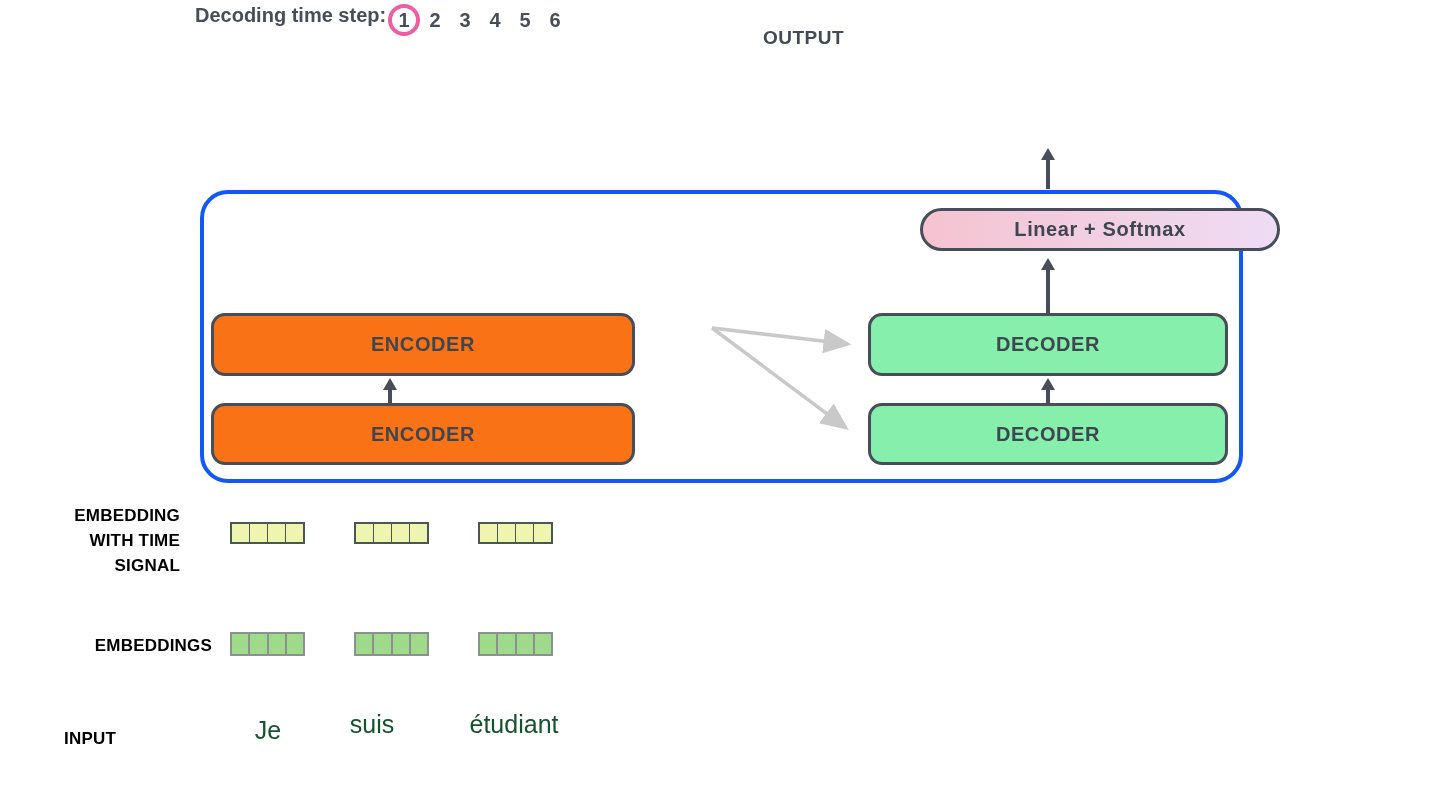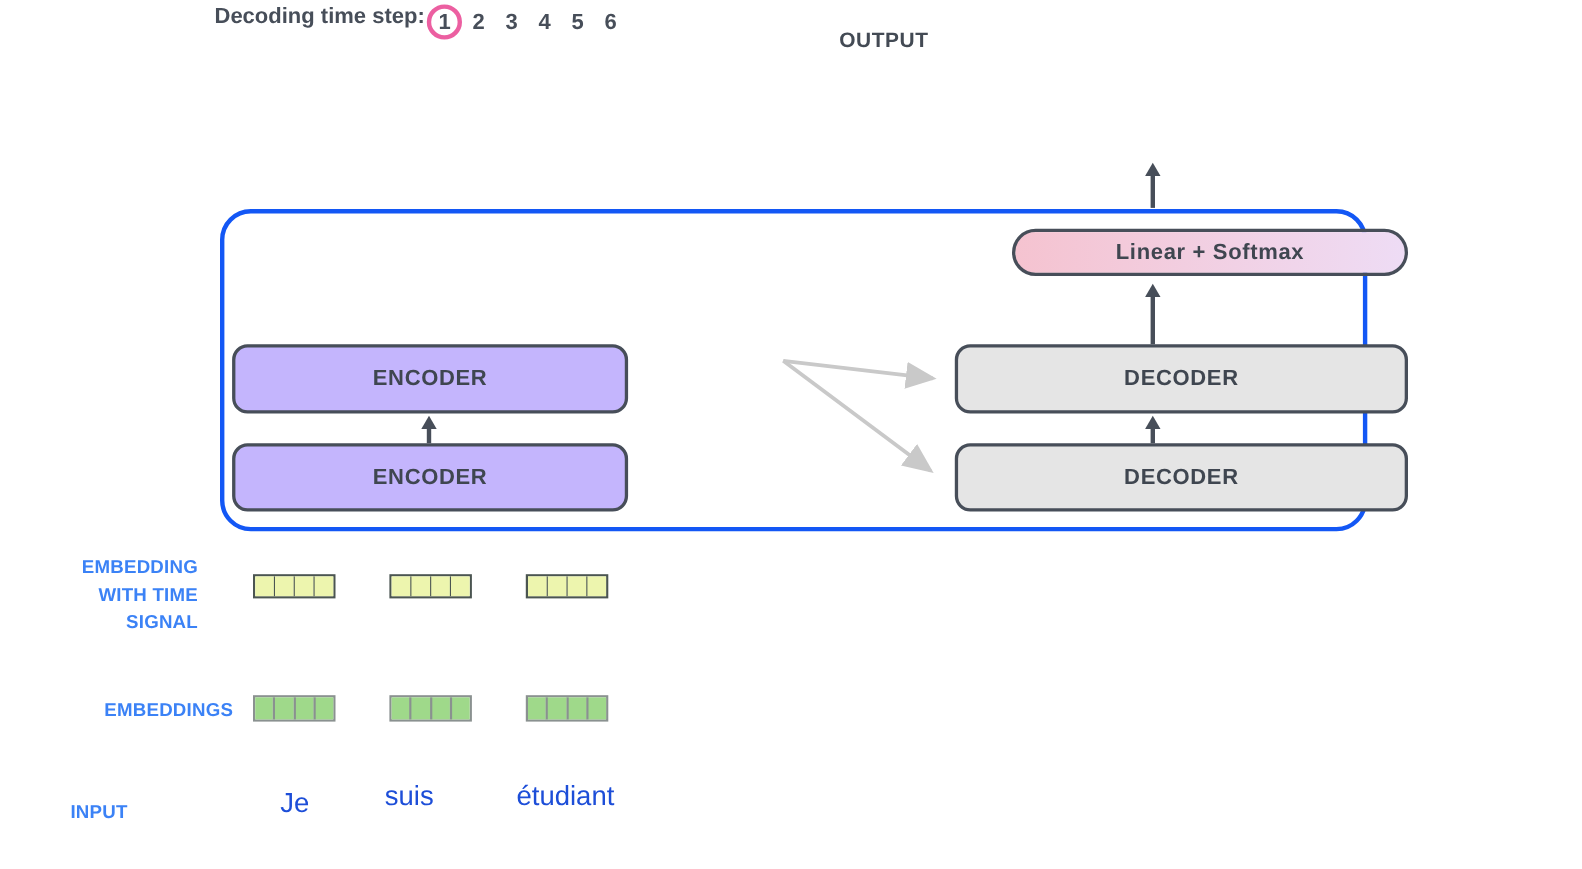--- a/index.html
+++ b/index.html
@@ -35,22 +35,22 @@
     left:200px; top:190px; width:1043px; height:293px;
     border:4px solid #1357f5; border-radius:28px; position:absolute;
   }
 
   
   .block {
     position:absolute; border:3px solid #474e59; border-radius:14px;
     display:flex; align-items:center; justify-content:center;
     font-size:20px; font-weight:700; color:#3f4650; letter-spacing:0.6px;
   }
-  .encoder { background:#c4b5fd; left:211px; width:360px; height:63px; }
-  .decoder { background:#e5e5e5; left:868px; width:412px; height:63px; }
+  .encoder { background:#f97316; left:211px; width:424px; height:63px; }
+  .decoder { background:#86efac; left:868px; width:360px; height:63px; }
   .row-top    { top:313px; }
   .row-bottom { top:403px; height:62px; }
   .linear-softmax {
     left:920px; top:208px; width:360px; height:43px; border-radius:22px;
     background:linear-gradient(to right, #f5c3d0, #eedcf5);
   }
 
   
   .varrow {
     position:absolute; width:14px; display:flex; flex-direction:column; align-items:center;
@@ -58,36 +58,36 @@
   .varrow .head {
     width:0; height:0;
     border-left:7px solid transparent; border-right:7px solid transparent;
     border-bottom:12px solid #474e59;
   }
   .varrow .shaft { width:4px; background:#474e59; flex:1; }
 
   
   .left-label {
     position:absolute; left:0; width:180px; text-align:right;
-    font-size:17px; font-weight:700; color:#3b82f6;
+    font-size:17px; font-weight:700; color:#000000;
     white-space:pre-line; line-height:25px; letter-spacing:0.2px;
   }
 
   
   .vec { position:absolute; display:flex; width:75px; }
   .vec span { flex:1; }
   .vec.time-signal { height:22px; border:2px solid #4b5551; }
   .vec.time-signal span { background:#edf5ae; border-left:1.5px solid #4b5551; }
   .vec.embedding { height:24px; border:2px solid #8a9190; }
   .vec.embedding span { background:#9fd98a; border-left:2px solid #8a9190; }
   .vec span:first-child { border-left:none !important; }
 
   
   .token {
-    position:absolute; text-align:center; font-size:25px; color:#1d4ed8;
+    position:absolute; text-align:center; font-size:25px; color:#14532d;
   }
 </style>
 </head>
 <body>
 
 <div class="decoding-row">
   <span class="decoding-label">Decoding time step:</span>
   <span class="step selected">1</span>
   <span class="step">2</span>
   <span class="step">3</span>

